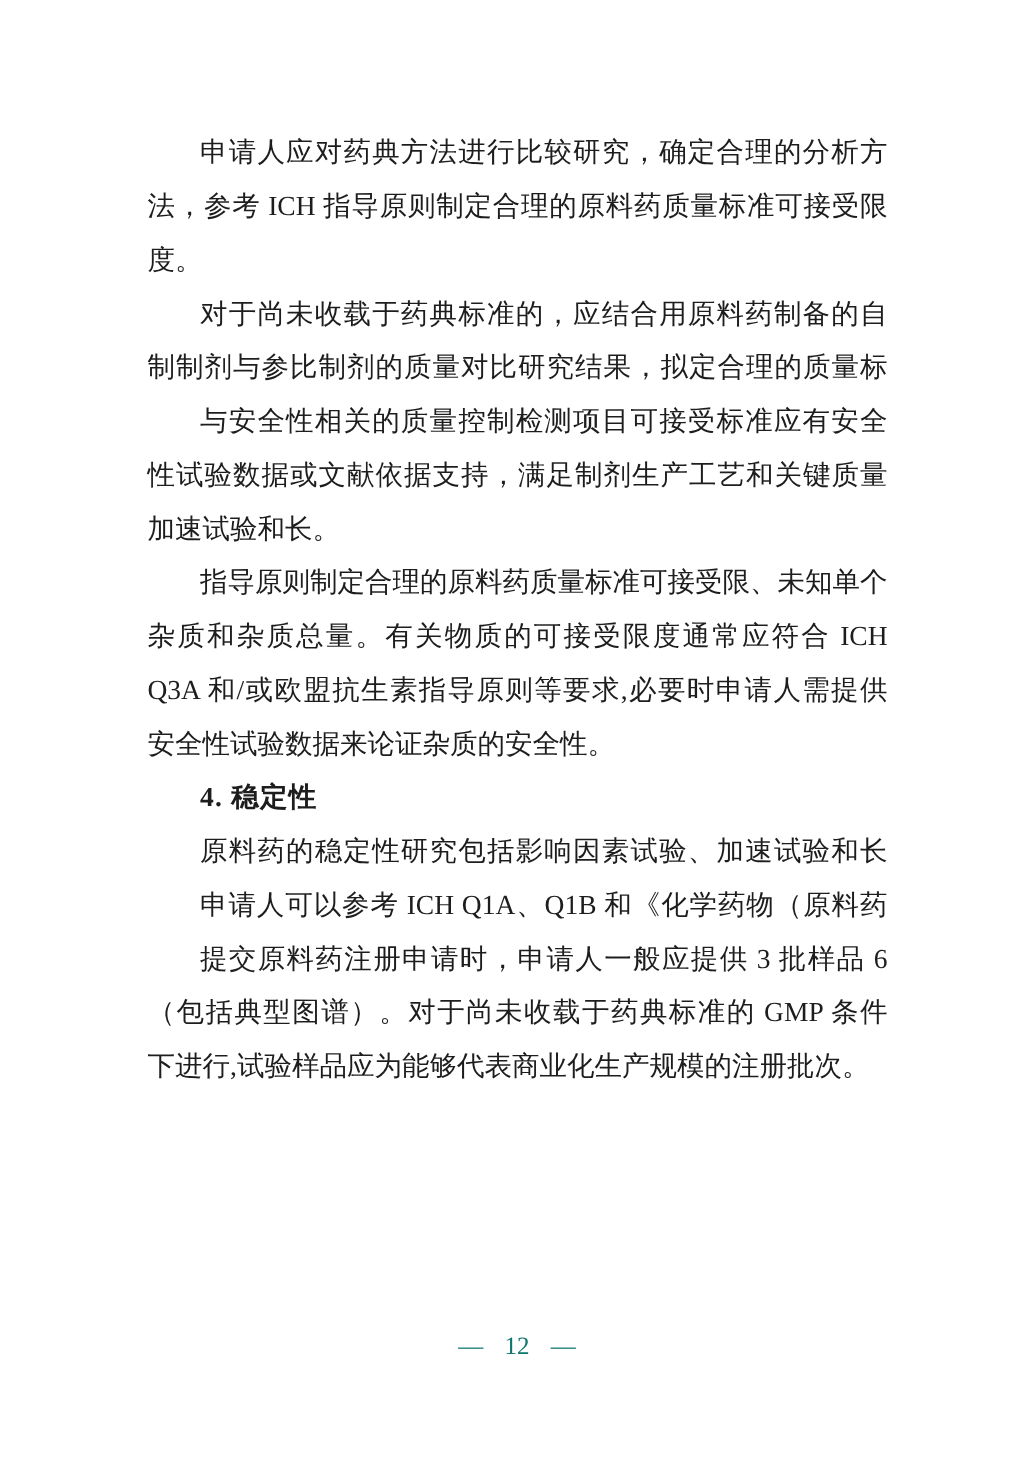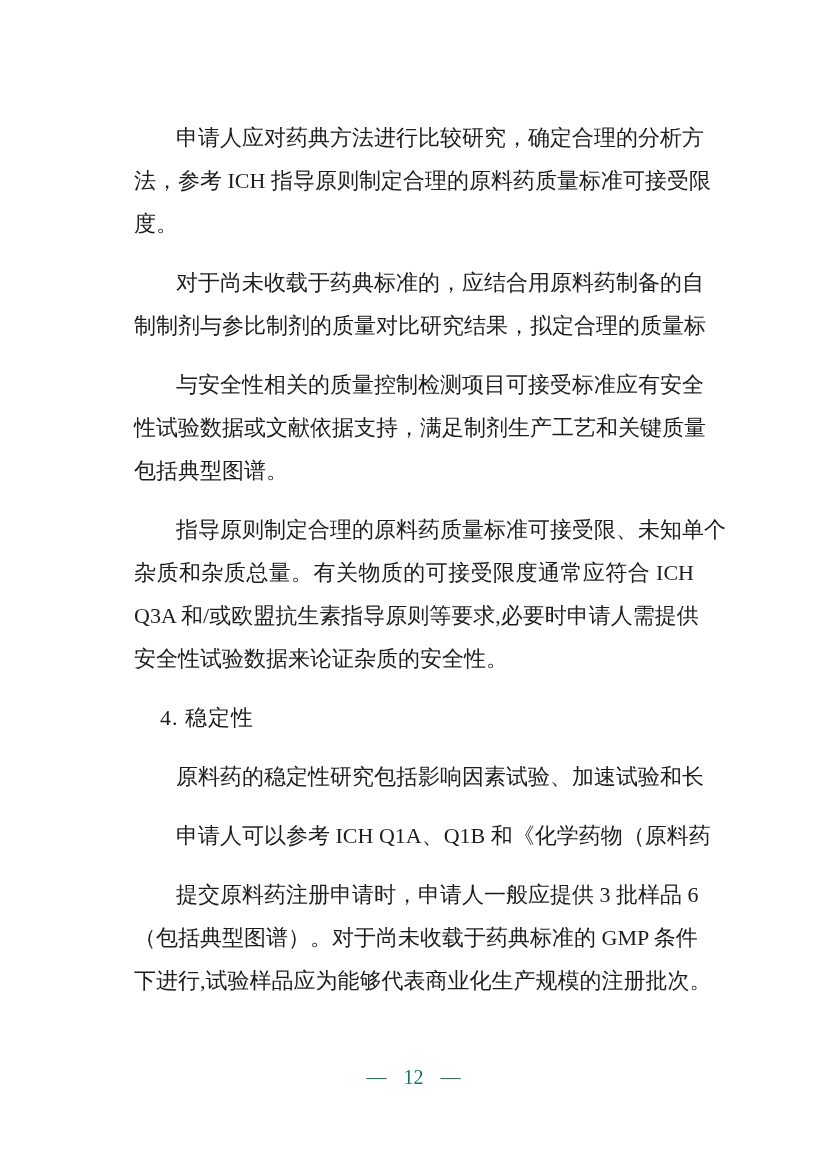--- a/index.html
+++ b/index.html
@@ -15,41 +15,41 @@
     font-family: "Liberation Serif", "DejaVu Serif", serif;
     color: #1d1d1d;
     overflow: hidden;
   }
   .content {
     position: absolute;
     left: 118px;
     top: 100px;
     width: 592px;
   }
-  .para { margin: 16px; padding: 0; }
+  .para { margin: 0; padding: 0; }
   .line {
     font-size: 22px;
     line-height: 43px;
     height: 43px;
     text-align: justify;
     text-align-last: justify;
     text-justify: inter-character;
     white-space: nowrap;
   }
   .line.last {
     text-align-last: left;
   }
   .line.indent {
     text-indent: 42px;
   }
   .heading {
     font-size: 22px;
     line-height: 43px;
     height: 43px;
-    font-weight: normal;
+    font-weight: bold;
     text-indent: 42px;
     letter-spacing: 1px;
   }
   .footer {
     position: absolute;
     left: 0;
     top: 1060px;
     width: 827px;
     height: 34px;
     line-height: 34px;
@@ -72,21 +72,21 @@
     </div>
 
     <div class="para">
       <div class="line indent">对于尚未收载于药典标准的，应结合用原料药制备的自</div>
       <div class="line">制制剂与参比制剂的质量对比研究结果，拟定合理的质量标</div>
     </div>
 
     <div class="para">
       <div class="line indent">与安全性相关的质量控制检测项目可接受标准应有安全</div>
       <div class="line">性试验数据或文献依据支持，满足制剂生产工艺和关键质量</div>
-      <div class="line last">包括典型图谱。</div>
+      <div class="line last">加速试验和长。</div>
     </div>
 
     <div class="para">
       <div class="line indent">指导原则制定合理的原料药质量标准可接受限、未知单个</div>
       <div class="line">杂质和杂质总量。有关物质的可接受限度通常应符合 ICH</div>
       <div class="line">Q3A 和/或欧盟抗生素指导原则等要求,必要时申请人需提供</div>
       <div class="line last">安全性试验数据来论证杂质的安全性。</div>
     </div>
 
     <div class="heading">4. 稳定性</div>

